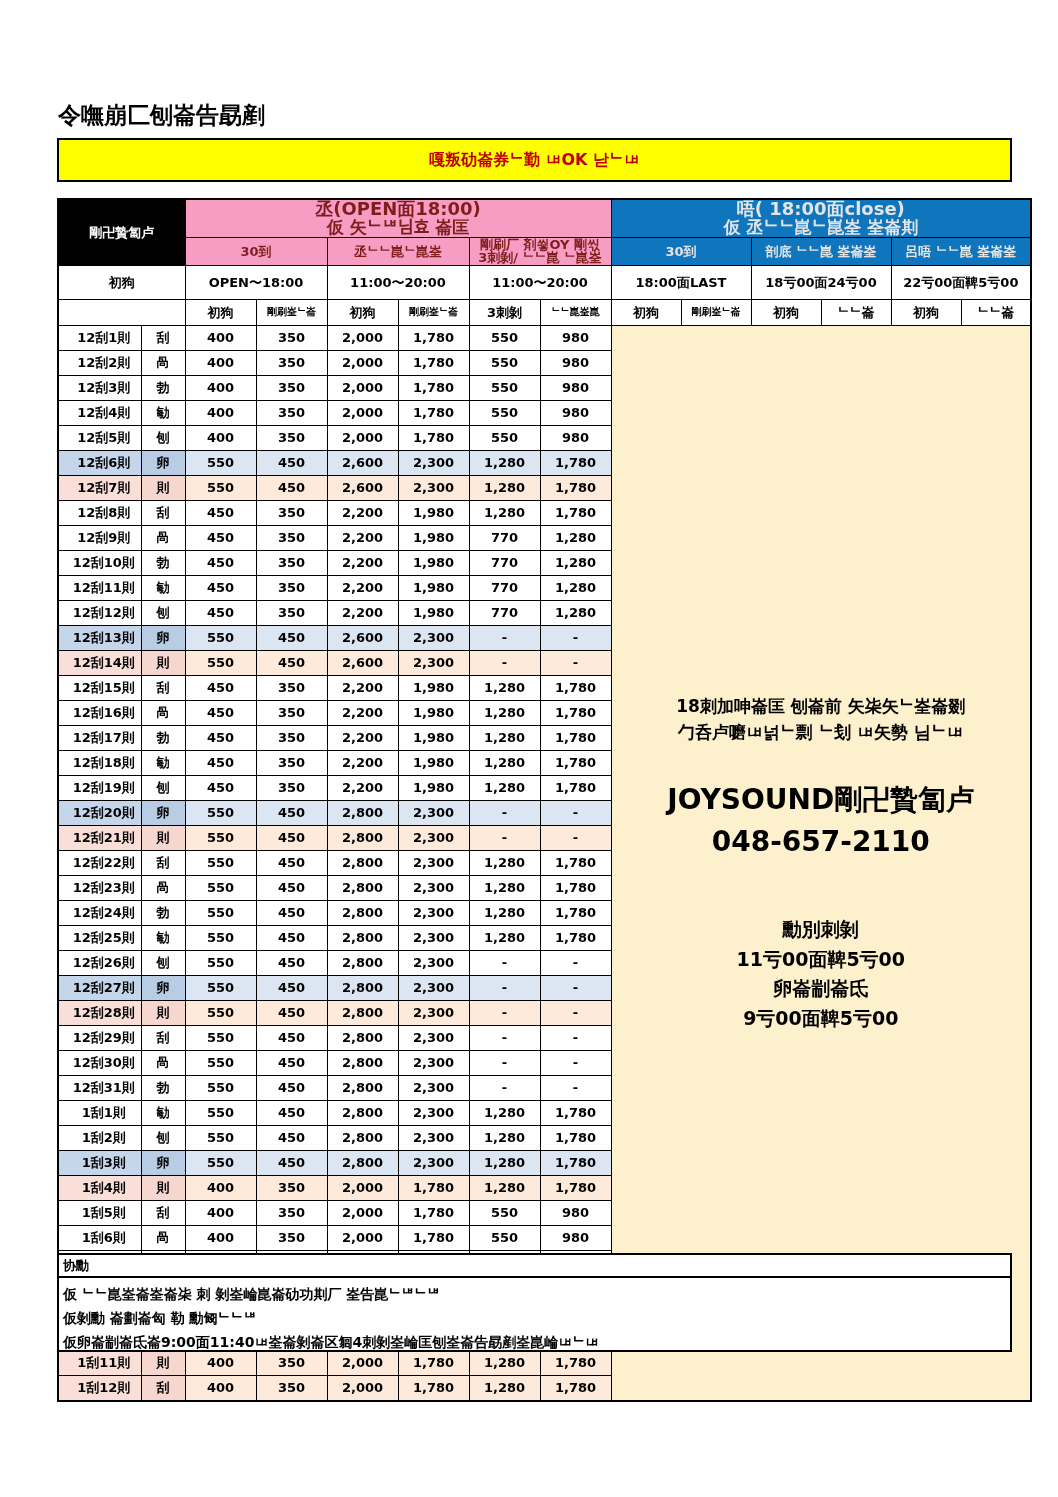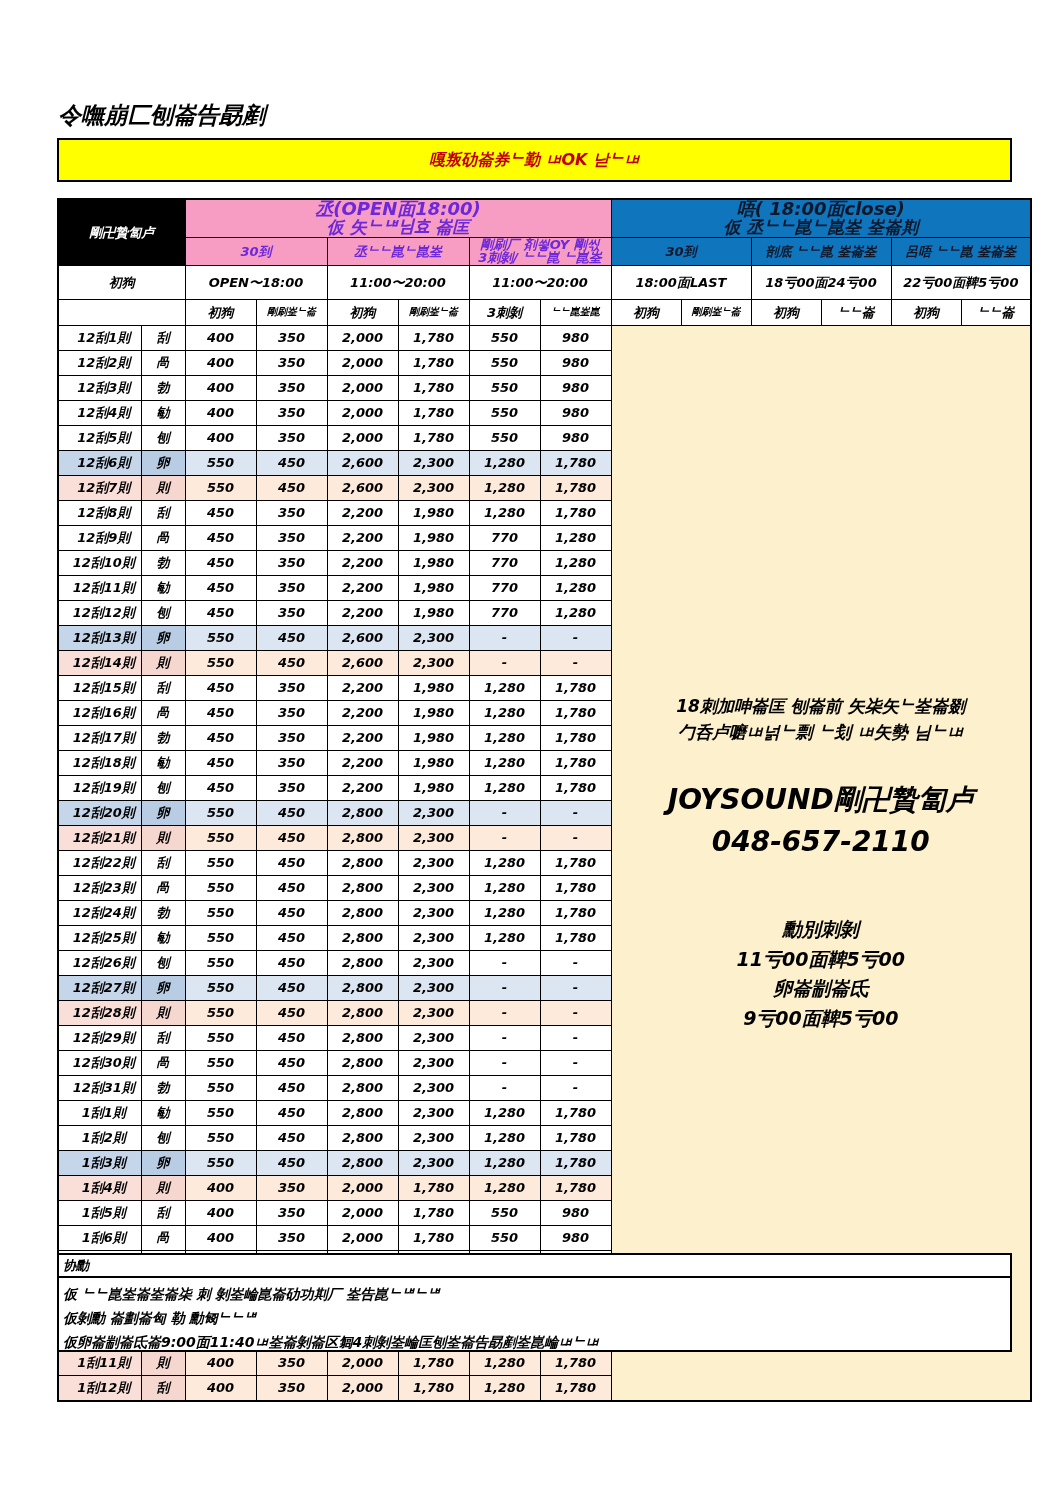--- a/index.html
+++ b/index.html
@@ -4,21 +4,21 @@
 <title>Price Table</title>
 <style>
   html,body{margin:0;padding:0;}
   body{
     width:1058px;height:1497px;
     background:#ffffff;
     font-family:"DejaVu Sans","Liberation Sans",sans-serif;
     color:#000;
     -webkit-font-smoothing:none;
   }
-  .page{position:relative;width:1058px;height:1497px;box-sizing:border-box;font-style:italic;}
+  .page{position:relative;width:1058px;height:1497px;box-sizing:border-box;}
 
   
   .doc-title{
     position:absolute;left:58px;top:100px;
     font-size:23px;font-weight:bold;letter-spacing:0px;
     white-space:nowrap;
   }
 
   
   .banner{
@@ -47,22 +47,22 @@
   }
 
   
   col.c-date{width:83px}
   col.c-dow{width:44px}
   col.c-v{width:71px}
   col.c-r{width:70px}
 
   
   .hd-black{background:#000;color:#fff;font-size:17px;}
-  .hd-pink{background:#f79dc4;color:#6d28d9;}
-  .hd-blue{background:#0f75bd;color:#0f172a;}
+  .hd-pink{background:#f79dc4;color:#7f1d1d;}
+  .hd-blue{background:#0f75bd;color:#e5e5e5;}
   .hd-big{font-size:18px;font-weight:normal;padding:3px 0;}
   .hd-big .l1{display:block;font-size:18px;}
   .hd-big .l2{display:block;font-size:17px;}
   .hd-mid{font-size:18px;font-weight:normal;padding:4px 0;}
   .hd-sm{font-size:12px;font-weight:normal;padding:4px 2px;line-height:1.25;}
   .hd-sm .l1{display:block}
   .hd-sm .l2{display:block}
   .hd-time{height:34px;font-size:14px;font-weight:bold;background:#fff;}
   .hd-sub{height:26px;font-size:11px;font-weight:bold;background:#fff;}
   .hd-sub.wide{font-size:10px;}

